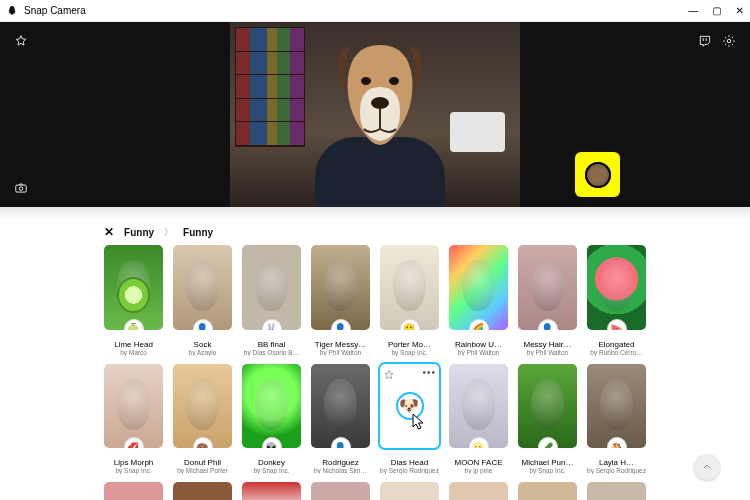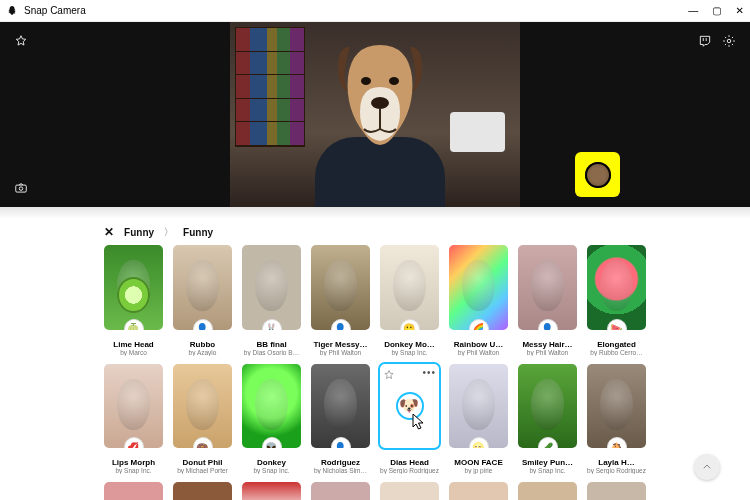--- a/index.html
+++ b/index.html
@@ -29,21 +29,21 @@
   .shadow-strip { height:12px; background:linear-gradient(180deg, rgba(0,0,0,0.10), rgba(0,0,0,0)); }
   .browse { padding: 4px 14px 6px 14px; }
   .crumbs { display:flex; align-items:center; gap:10px; font-size:10px; font-weight:600; color:#111; padding:2px 0 6px 90px; }
   .crumbs .x { font-size:12px; font-weight:700; }
   .crumbs .chev { color:#aaa; font-size:9px; }
   .grid { display:grid; grid-template-columns: repeat(8, 1fr); gap:8px 10px; padding: 0 90px; }
   .card { position:relative; width:100%; }
   .thumb { position:relative; width:100%; aspect-ratio: 3/4.3; border-radius:5px; overflow:hidden; }
   .badge { position:absolute; left:50%; bottom:-9px; transform:translateX(-50%); width:20px; height:20px; border-radius:50%; background:#fff; border:1px solid #ddd; display:flex; align-items:center; justify-content:center; font-size:10px; }
   .meta { text-align:center; margin-top:10px; }
-  .lens-name { font-size:8px; font-weight:700; white-space:nowrap; overflow:hidden; text-overflow:ellipsis; }
+  .lens-name { font-size:8px; font-weight:400; white-space:nowrap; overflow:hidden; text-overflow:ellipsis; }
   .lens-author { font-size:6.5px; color:#777; white-space:nowrap; overflow:hidden; text-overflow:ellipsis; }
   .card.selected .thumb { outline:2px solid #1ec0ff; outline-offset:0; }
   .sel-star { position:absolute; top:3px; left:3px; width:12px; height:12px; }
   .sel-more { position:absolute; top:3px; right:3px; font-size:10px; color:#555; letter-spacing:1px; }
   .sel-big { position:absolute; left:50%; top:50%; transform:translate(-50%,-50%); width:28px; height:28px; border-radius:50%; background:#fff; border:2px solid #1ec0ff; display:flex; align-items:center; justify-content:center; }
   .cursor { position:absolute; left:55%; top:58%; }
   .scroll-top { position:absolute; right:30px; bottom:20px; width:26px; height:26px; border-radius:50%; background:#eee; display:flex; align-items:center; justify-content:center; box-shadow:0 1px 3px rgba(0,0,0,.2); }
   
   .t-lime { background:linear-gradient(180deg,#3a8a2a,#6aba4a); }
   .t-sock { background:linear-gradient(180deg,#d8c8b0,#b0987a); }
@@ -161,21 +161,21 @@
           <div class="lens-name">Lime Head</div>
           <div class="lens-author">by Marco</div>
         </div>
       </div>
       <div class="card">
         <div class="thumb t-sock">
           <div class="face-oval"></div>
           <div class="badge">👤</div>
         </div>
         <div class="meta">
-          <div class="lens-name">Rubbo</div>
+          <div class="lens-name">Sock</div>
           <div class="lens-author">by Azaylo</div>
         </div>
       </div>
       <div class="card">
         <div class="thumb t-bb">
           <div class="face-oval"></div>
           <div class="badge">🐰</div>
         </div>
         <div class="meta">
           <div class="lens-name">BB final</div>
@@ -191,21 +191,21 @@
           <div class="lens-name">Tiger Messy…</div>
           <div class="lens-author">by Phil Walton</div>
         </div>
       </div>
       <div class="card">
         <div class="thumb t-smile">
           <div class="face-oval"></div>
           <div class="badge">🙂</div>
         </div>
         <div class="meta">
-          <div class="lens-name">Donkey Mo…</div>
+          <div class="lens-name">Porter Mo…</div>
           <div class="lens-author">by Snap Inc.</div>
         </div>
       </div>
       <div class="card">
         <div class="thumb t-rain">
           <div class="face-oval"></div>
           <div class="badge">🌈</div>
         </div>
         <div class="meta">
           <div class="lens-name">Rainbow U…</div>
@@ -297,21 +297,21 @@
           <div class="lens-name">MOON FACE</div>
           <div class="lens-author">by jp pirie</div>
         </div>
       </div>
       <div class="card">
         <div class="thumb t-pickle">
           <div class="face-oval"></div>
           <div class="badge">🥒</div>
         </div>
         <div class="meta">
-          <div class="lens-name">Smiley Pun…</div>
+          <div class="lens-name">Michael Pun…</div>
           <div class="lens-author">by Snap Inc.</div>
         </div>
       </div>
       <div class="card">
         <div class="thumb t-donkey">
           <div class="face-oval"></div>
           <div class="badge">🐴</div>
         </div>
         <div class="meta">
           <div class="lens-name">Layla H…</div>

